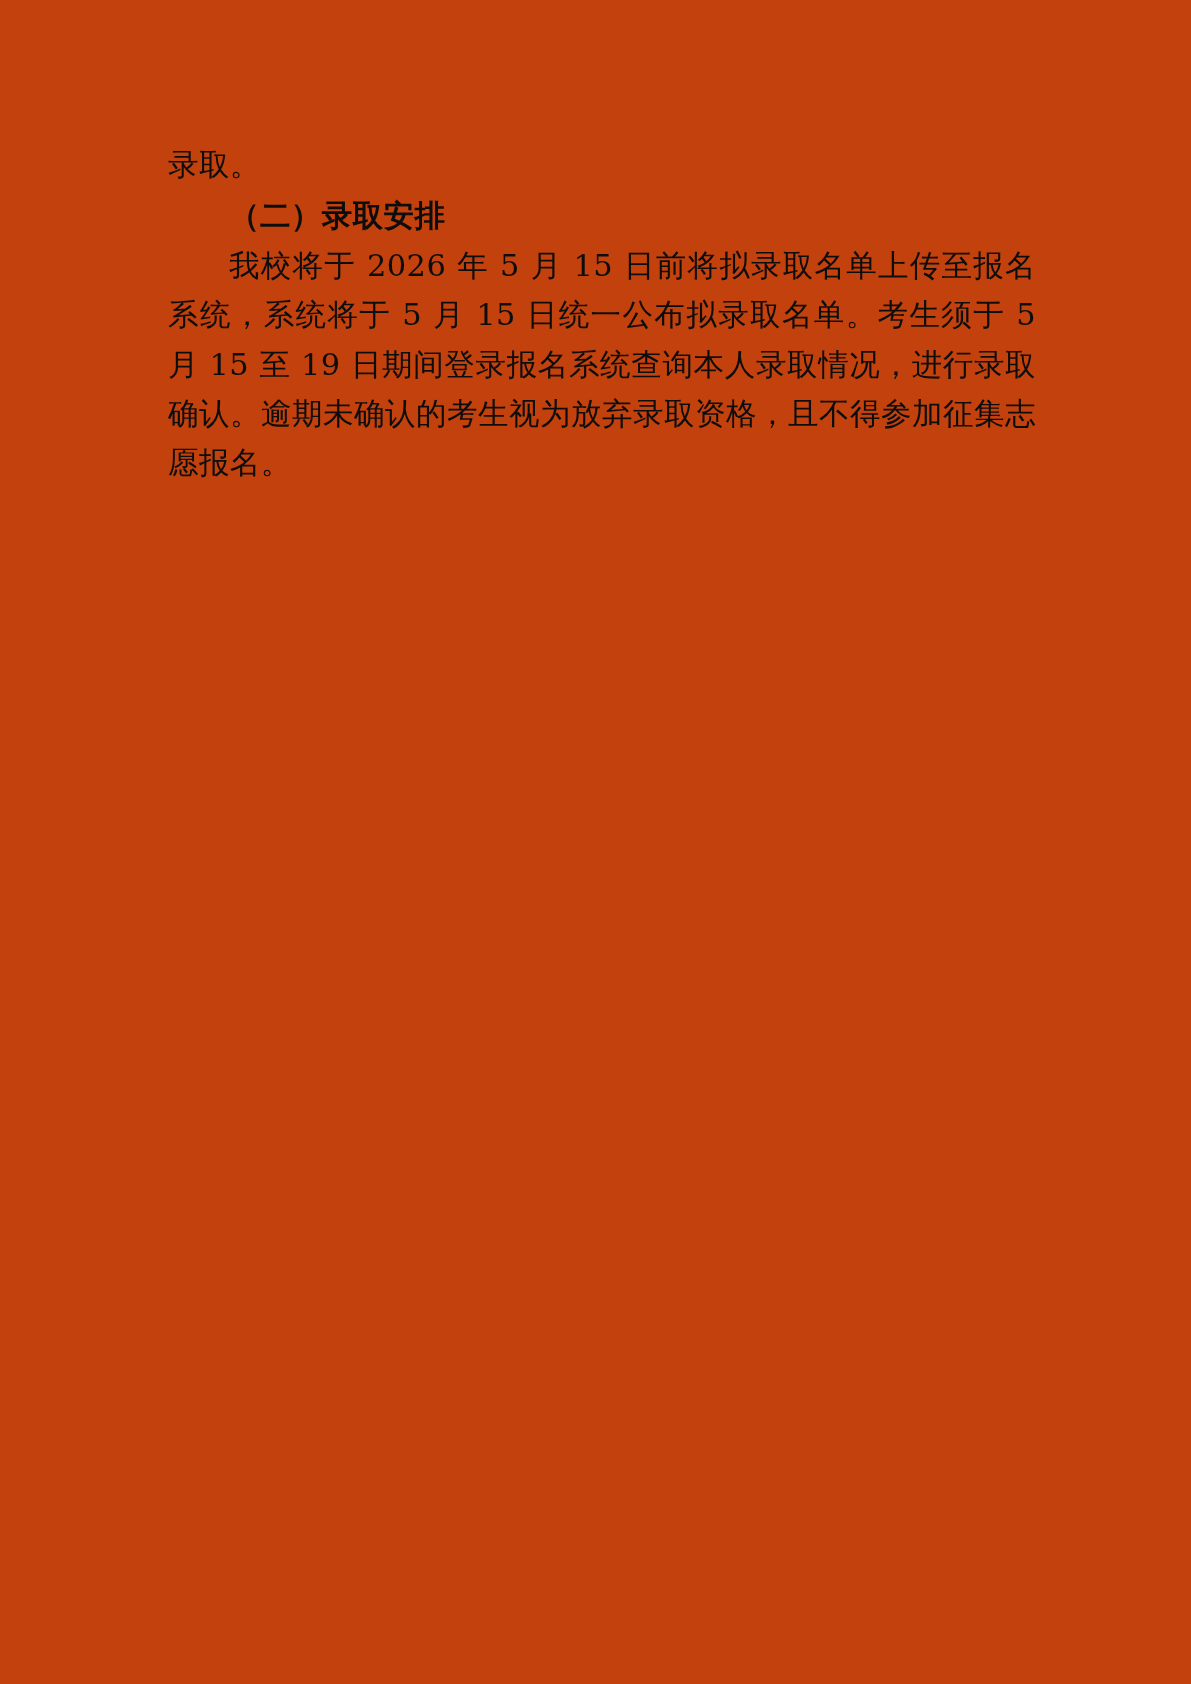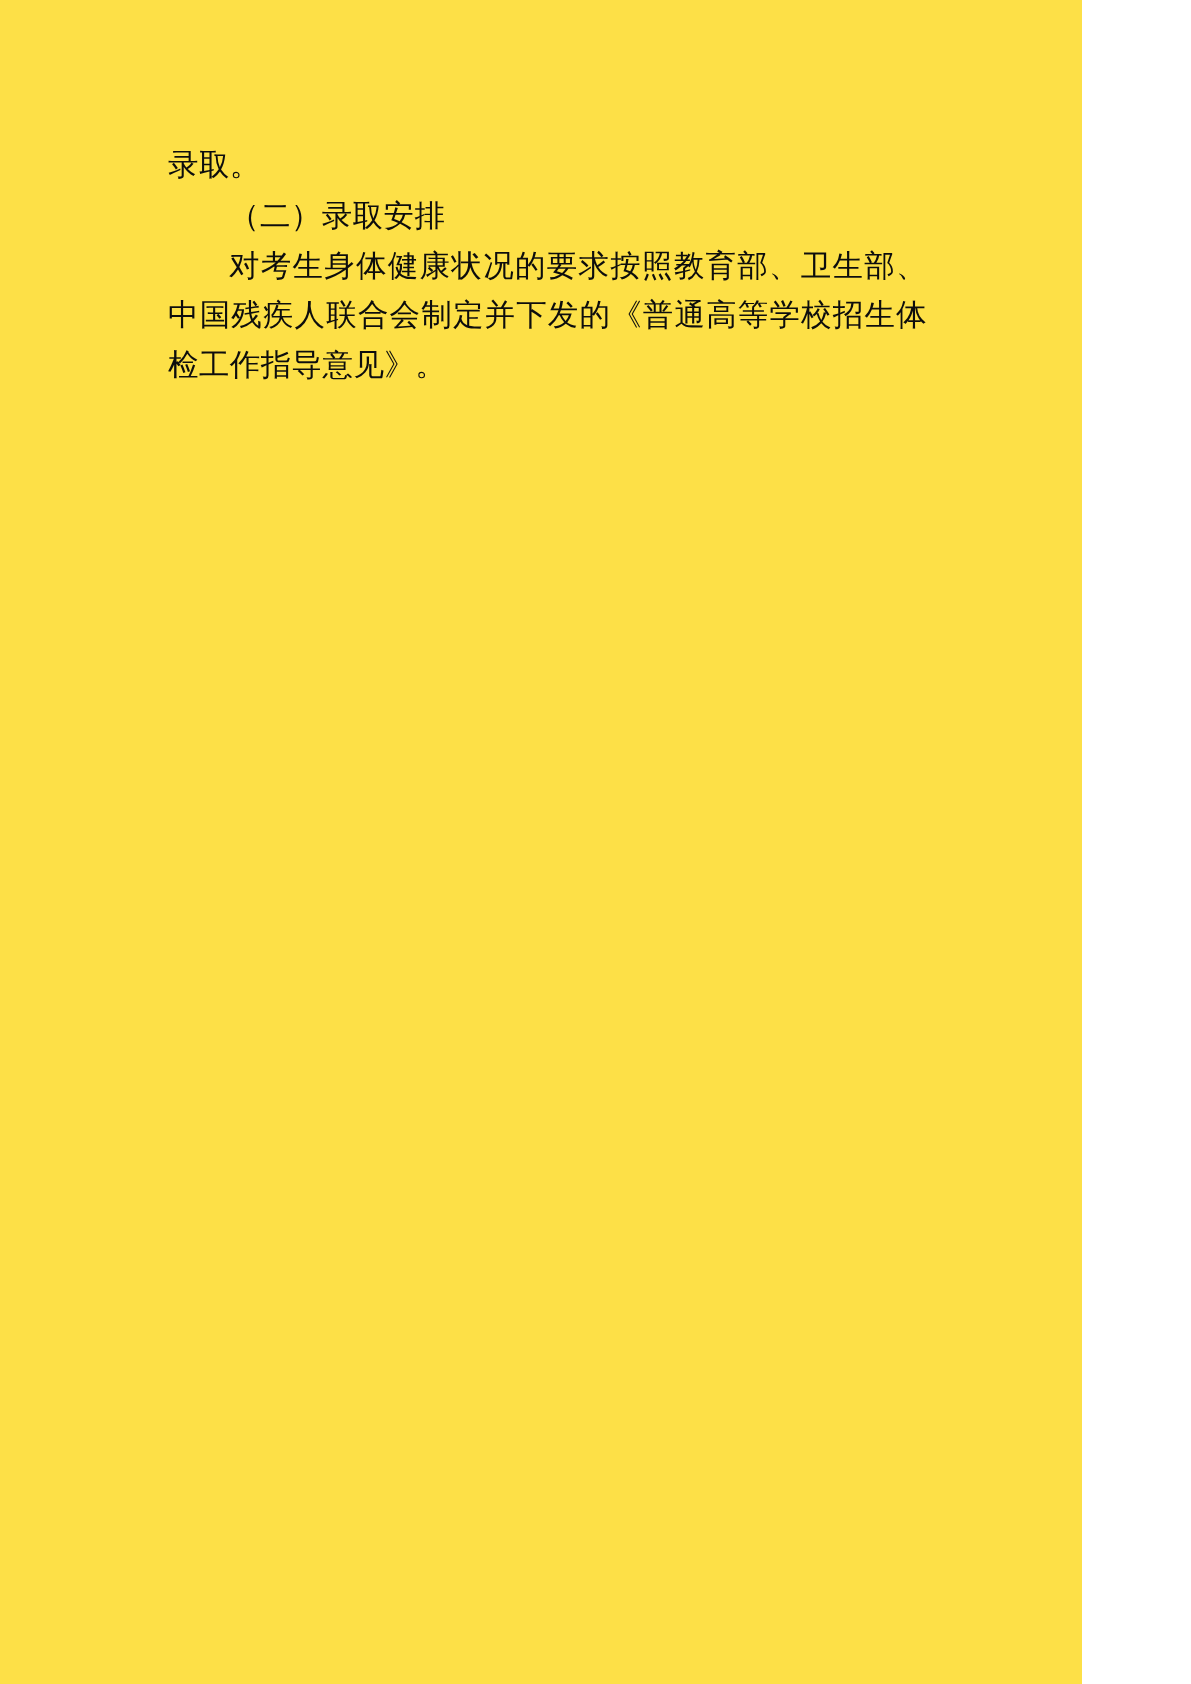--- a/index.html
+++ b/index.html
@@ -2,23 +2,23 @@
 <html lang="zh"><head>
 <meta charset="utf-8">
 <style>
   html, body {
     margin: 0;
     padding: 0;
     background: #ffffff;
   }
   .page {
     position: relative;
-    width: 1082px;
+    width: 1191px;
     height: 1684px;
-    background: #fde047;
+    background: #c2410c;
     box-sizing: border-box;
     padding: 140px 155px 60px 168px;
     font-family: "DejaVu Serif", "Liberation Serif", serif;
     color: #0d0d0d;
   }
   .doc-body {
     font-size: 30.5px;
     line-height: 1.62;
     text-align: justify;
     text-justify: inter-ideograph;
@@ -28,40 +28,40 @@
     margin: 0 0 0 0;
   }
   .para {
     text-indent: 2em;
   }
   .plain {
     text-indent: 0;
   }
   .heading {
     text-indent: 2em;
-    font-weight: normal;
+    font-weight: bold;
     margin: 2px 0 0 0;
   }
   .heading-major {
     text-indent: 2em;
     font-weight: bold;
     margin: 6px 0 0 0;
   }
 </style>
 </head>
 <body>
 
 <div class="page">
   <div class="doc-body">
 
     <p class="plain">录取。</p>
 
     <p class="heading">（二）录取安排</p>
 
+    <p class="para">我校将于 2026 年 5 月 15 日前将拟录取名单上传至报名系统，系统将于 5 月 15 日统一公布拟录取名单。考生须于 5 月 15 至 19 日期间登录报名系统查询本人录取情况，进行录取确认。逾期未确认的考生视为放弃录取资格，且不得参加征集志愿报名。</p>
 
 
 
 
-    <p class="para">对考生身体健康状况的要求按照教育部、卫生部、中国残疾人联合会制定并下发的《普通高等学校招生体检工作指导意见》。</p>
 
 
   </div>
 </div>
 
 </body></html>

